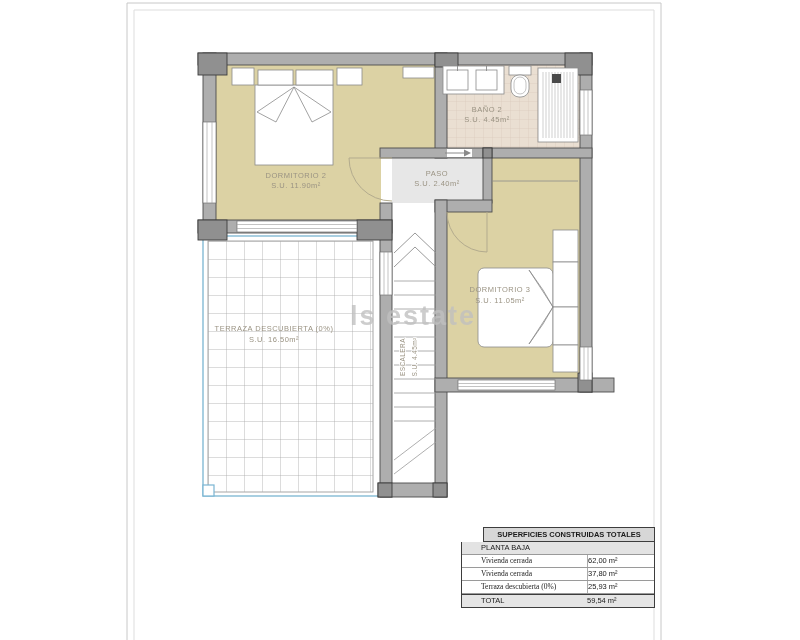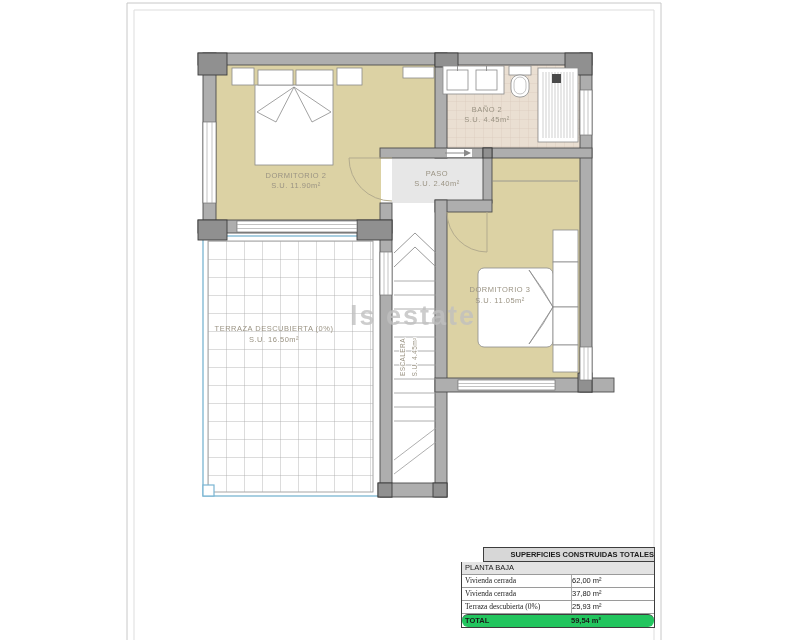--- a/index.html
+++ b/index.html
@@ -8,27 +8,27 @@
   #plan-svg{position:absolute;left:0;top:0;}
   .roomlabel{fill:#9a9383;font-size:7.5px;letter-spacing:0.5px;text-anchor:middle;
              font-family:"Liberation Sans",sans-serif;}
   .stairlabel{fill:#9a9383;font-size:6.5px;letter-spacing:0.4px;text-anchor:middle;
              font-family:"Liberation Sans",sans-serif;paint-order:stroke;stroke:#ffffff;stroke-width:1.6px;}
   .watermark{fill:#c0c0c0;opacity:0.78;font-size:27px;font-weight:bold;letter-spacing:2px;
              text-anchor:middle;font-family:"Liberation Sans",sans-serif;}
   
   .surfaces-table{position:absolute;left:461px;top:527px;width:194px;font-size:7.5px;color:#1a1a1a;}
   .thead{margin-left:22px;height:13px;line-height:13px;background:#d7d7d7;
-         border:1px solid #3d3d3d;text-align:right;font-weight:bold;margin-top:20px;}
+         border:1px solid #3d3d3d;text-align:center;font-weight:bold;}
   .tbody{border:1.3px solid #3d3d3d;border-top:none;background:#fff;}
   .trow{height:12px;line-height:12px;display:flex;border-bottom:1px solid #9a9a9a;}
   .trow:last-child{border-bottom:none;}
   .trow.sect{background:#e3e3e3;}
-  .trow.total{background:#22c55e;border-top:1.3px solid #3d3d3d;font-weight:bold;border-radius:6px;}
-  .trow .lbl{flex:0 0 106px;padding-left:3px;white-space:nowrap;overflow:hidden;}
+  .trow.total{background:#e5e5e5;border-top:1.3px solid #3d3d3d;font-weight:normal;}
+  .trow .lbl{flex:0 0 106px;padding-left:19px;white-space:nowrap;overflow:hidden;}
   .trow.data .lbl{border-right:1px solid #ababab;font-family:Liberation Serif, serif;}
   .trow .val{flex:1;text-align:left;padding-right:3px;white-space:nowrap;}
   .trow.sect .lbl{flex:1;border-right:none;}
 </style>
 </head>
 <body>
 
 <div class="canvas">
 
 <svg id="plan-svg" width="800" height="640" viewBox="0 0 800 640">

